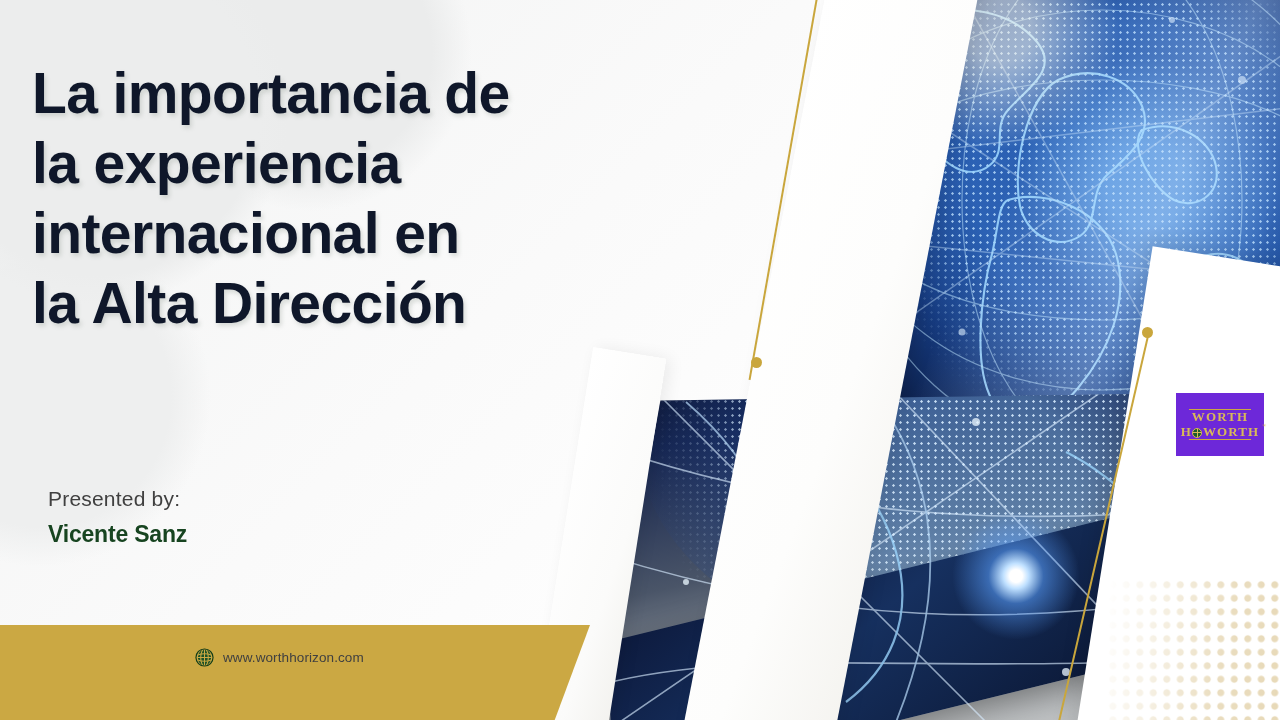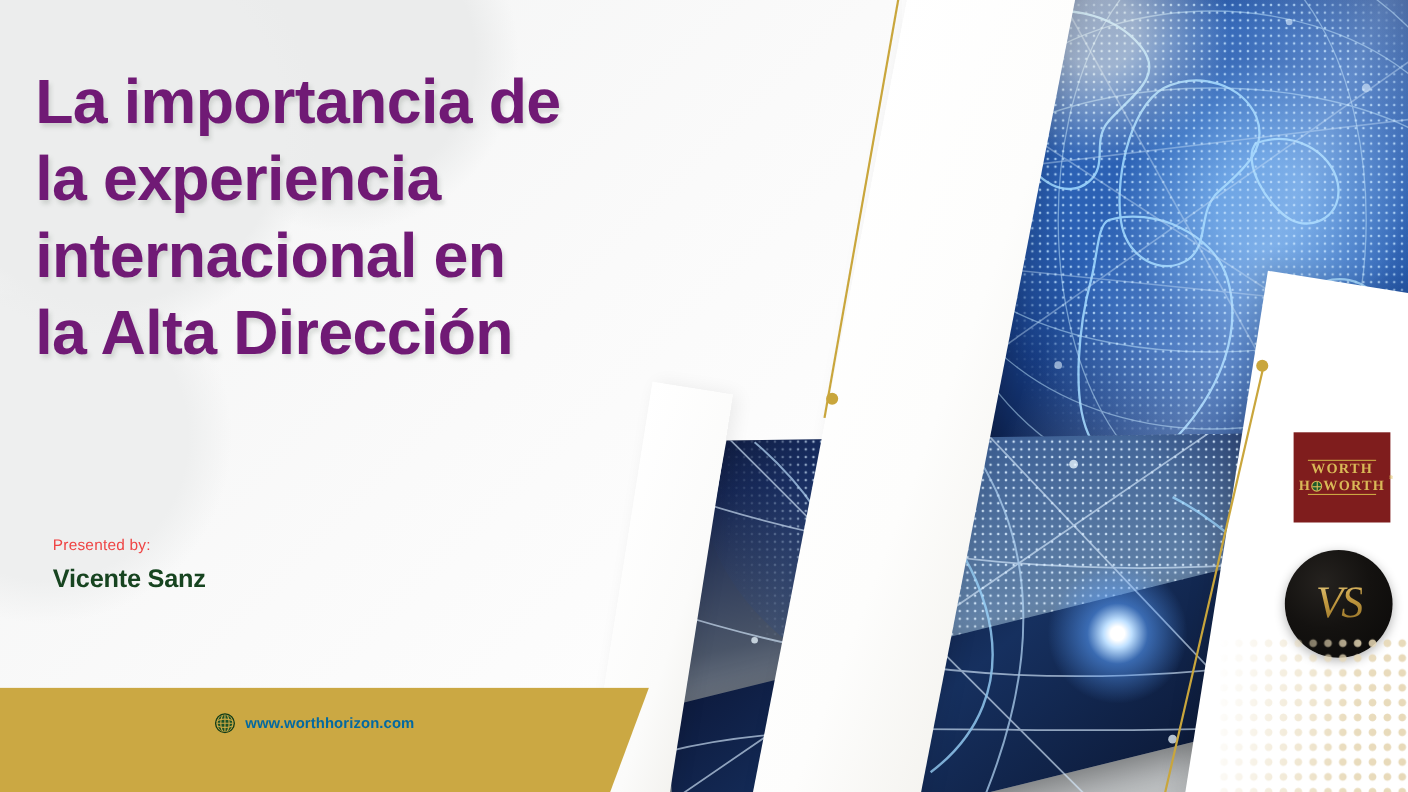--- a/index.html
+++ b/index.html
@@ -196,34 +196,34 @@
   .title-block {
     position: absolute;
     left: 32px; top: 58px;
     width: 710px;
   }
   .slide-title {
     font-size: 57px;
     font-weight: 800;
     line-height: 1.23;
     letter-spacing: -0.6px;
-    color: #701a75;
+    color: #0f172a;
     text-shadow: 2px 3px 4px rgba(120,130,120,0.25);
     white-space: pre-line;
   }
 
   
   .presenter-block {
     position: absolute;
     left: 48px; top: 487px;
   }
   .presented-label {
-    font-size: 14px;
+    font-size: 21px;
     font-weight: 400;
-    color: #ef4444;
+    color: #404040;
     letter-spacing: 0.2px;
     margin-bottom: 10px;
   }
   .presenter-name {
     font-size: 23px;
     font-weight: 800;
     color: #174420;
     letter-spacing: -0.2px;
   }
 
@@ -241,31 +241,31 @@
     display: flex;
     align-items: center;
     gap: 9px;
   }
   .globe-icon {
     width: 19px; height: 19px;
     display: block;
   }
   .footer-url {
     font-size: 13.5px;
-    font-weight: 700;
-    color: #0369a1;
+    font-weight: 400;
+    color: #404040;
     letter-spacing: 0.1px;
   }
 
   
   .logo-worth {
     position: absolute;
     left: 1176px; top: 393px;
-    width: 88px; height: 82px;
-    background: #7f1d1d;
+    width: 88px; height: 63px;
+    background: #6d28d9;
     display: flex;
     flex-direction: column;
     align-items: center;
     justify-content: center;
   }
   .logo-rule {
     width: 62px; height: 1px;
     background: #cba843;
   }
   .logo-word {
@@ -496,19 +496,16 @@
     <div class="logo-word">WORTH</div>
     <div class="logo-word logo-word-2">
       <span>H</span>
       <span class="logo-globe-o"></span>
       <span>WORTH</span>
       <span class="logo-tm">®</span>
     </div>
     <div class="logo-rule"></div>
   </div>
 
-  <div class="logo-vs">
-    <span class="vs-text">VS</span>
-  </div>
 
   <div class="dot-grid"></div>
 
 </div>
 
 </body></html>

